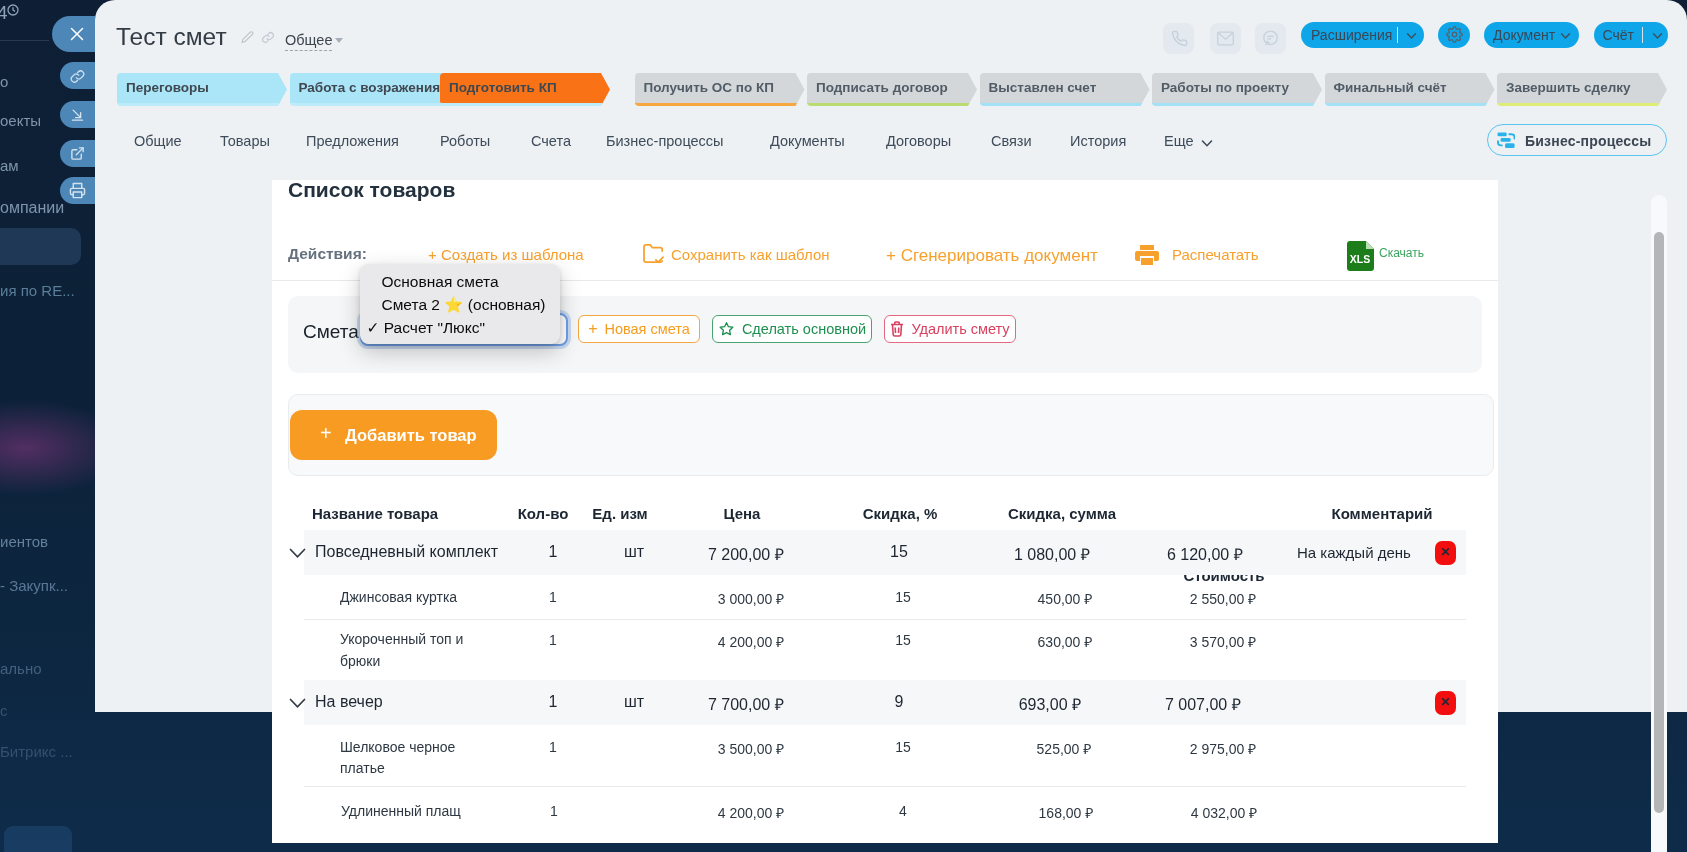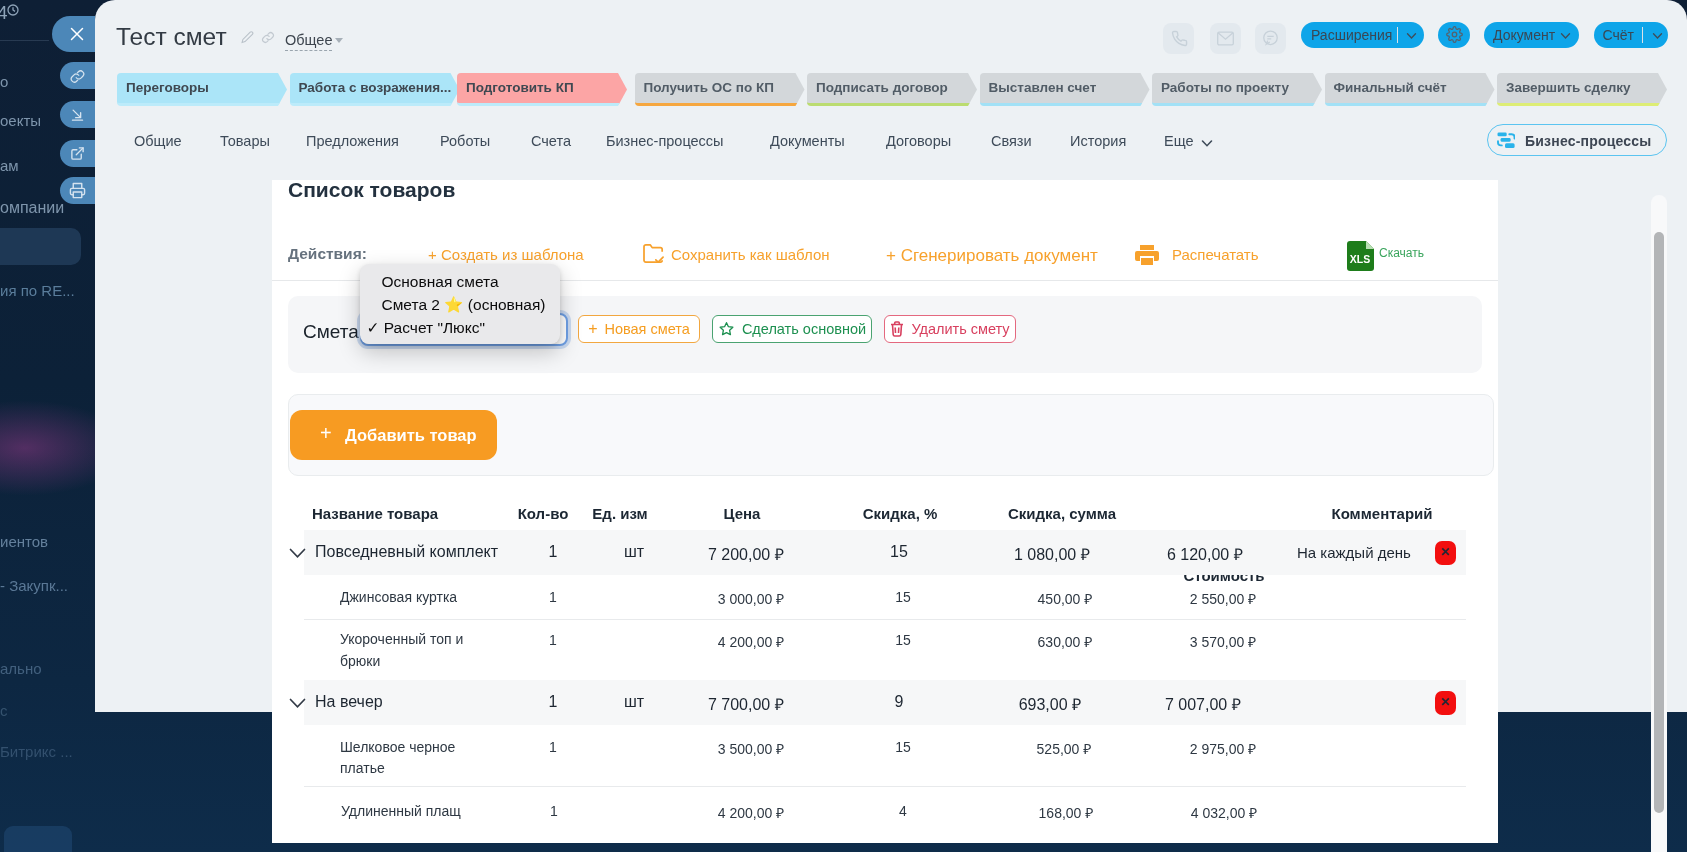--- a/index.html
+++ b/index.html
@@ -161,21 +161,21 @@
     </div>
     <div class="wbtn" style="left:1498.5px; width:74.5px; padding-left:9px;">Счёт
       <span style="position:absolute; left:48.5px; top:5px; width:1px; height:16px; background:#dde2e7;"></span>
       <svg style="position:absolute; left:58px; top:10px;" width="11" height="8" viewBox="0 0 12 9" fill="none" stroke="#3f4d5a" stroke-width="1.5" stroke-linecap="round">
           <path d="M1.5 2 6 6.7 10.5 2"></path>
         </svg>
     </div>
 
     <div class="chip chip-blue" style="left:22px; width:170px; background:#abe5f8; border-bottom:3.5px solid #bcebfa; border-radius:4px; clip-path:polygon(0 0, calc(100% - 9px) 0, 100% 50%, calc(100% - 9px) 100%, 0 100%); padding-left:9px;">Переговоры</div>
     <div class="chip chip-blue" style="left:194.5px; width:170px; background:#abe5f8; border-bottom:3.5px solid #bcebfa; clip-path:polygon(0 0, calc(100% - 9px) 0, 100% 50%, calc(100% - 9px) 100%, 0 100%); border-radius:4px; padding-left:9px;">Работа с возражения...</div>
-    <div class="chip chip-blue" style="left:362px; width:170px; background:#fca5a5; border-bottom:3.5px solid #bcebfa; clip-path:polygon(0 0, calc(100% - 9px) 0, 100% 50%, calc(100% - 9px) 100%, 0 100%); border-radius:4px; padding-left:9px;">Подготовить КП</div>
+    <div class="chip chip-blue" style="left:345px; width:170px; background:#f97316; border-bottom:3.5px solid #bcebfa; clip-path:polygon(0 0, calc(100% - 9px) 0, 100% 50%, calc(100% - 9px) 100%, 0 100%); border-radius:4px; padding-left:9px;">Подготовить КП</div>
     <div class="chip chip-gray" style="left:539.5px; width:170px; background:#d3d7da; border-bottom:3.5px solid #f6a73f; clip-path:polygon(0 0, calc(100% - 9px) 0, 100% 50%, calc(100% - 9px) 100%, 0 100%); border-radius:4px; padding-left:9px;">Получить ОС по КП</div>
     <div class="chip chip-gray" style="left:712px; width:170px; background:#d3d7da; border-bottom:3.5px solid #bbdc70; clip-path:polygon(0 0, calc(100% - 9px) 0, 100% 50%, calc(100% - 9px) 100%, 0 100%); border-radius:4px; padding-left:9px;">Подписать договор</div>
     <div class="chip chip-gray" style="left:884.5px; width:170px; background:#d3d7da; border-bottom:3.5px solid #a2e1f6; clip-path:polygon(0 0, calc(100% - 9px) 0, 100% 50%, calc(100% - 9px) 100%, 0 100%); border-radius:4px; padding-left:9px;">Выставлен счет</div>
     <div class="chip chip-gray" style="left:1057px; width:170px; background:#d3d7da; border-bottom:3.5px solid #a2e1f6; clip-path:polygon(0 0, calc(100% - 9px) 0, 100% 50%, calc(100% - 9px) 100%, 0 100%); border-radius:4px; padding-left:9px;">Работы по проекту</div>
     <div class="chip chip-gray" style="left:1229.5px; width:170px; background:#d3d7da; border-bottom:3.5px solid #a2e1f6; clip-path:polygon(0 0, calc(100% - 9px) 0, 100% 50%, calc(100% - 9px) 100%, 0 100%); border-radius:4px; padding-left:9px;">Финальный счёт</div>
     <div class="chip chip-gray" style="left:1402px; width:170px; background:#d3d7da; border-bottom:3.5px solid #dded75; clip-path:polygon(0 0, calc(100% - 9px) 0, 100% 50%, calc(100% - 9px) 100%, 0 100%); border-radius:4px; padding-left:9px;">Завершить сделку</div>
 
     <div class="tab" style="left:39px;">Общие</div>
     <div class="tab" style="left:125px;">Товары</div>
     <div class="tab" style="left:211px;">Предложения</div>

